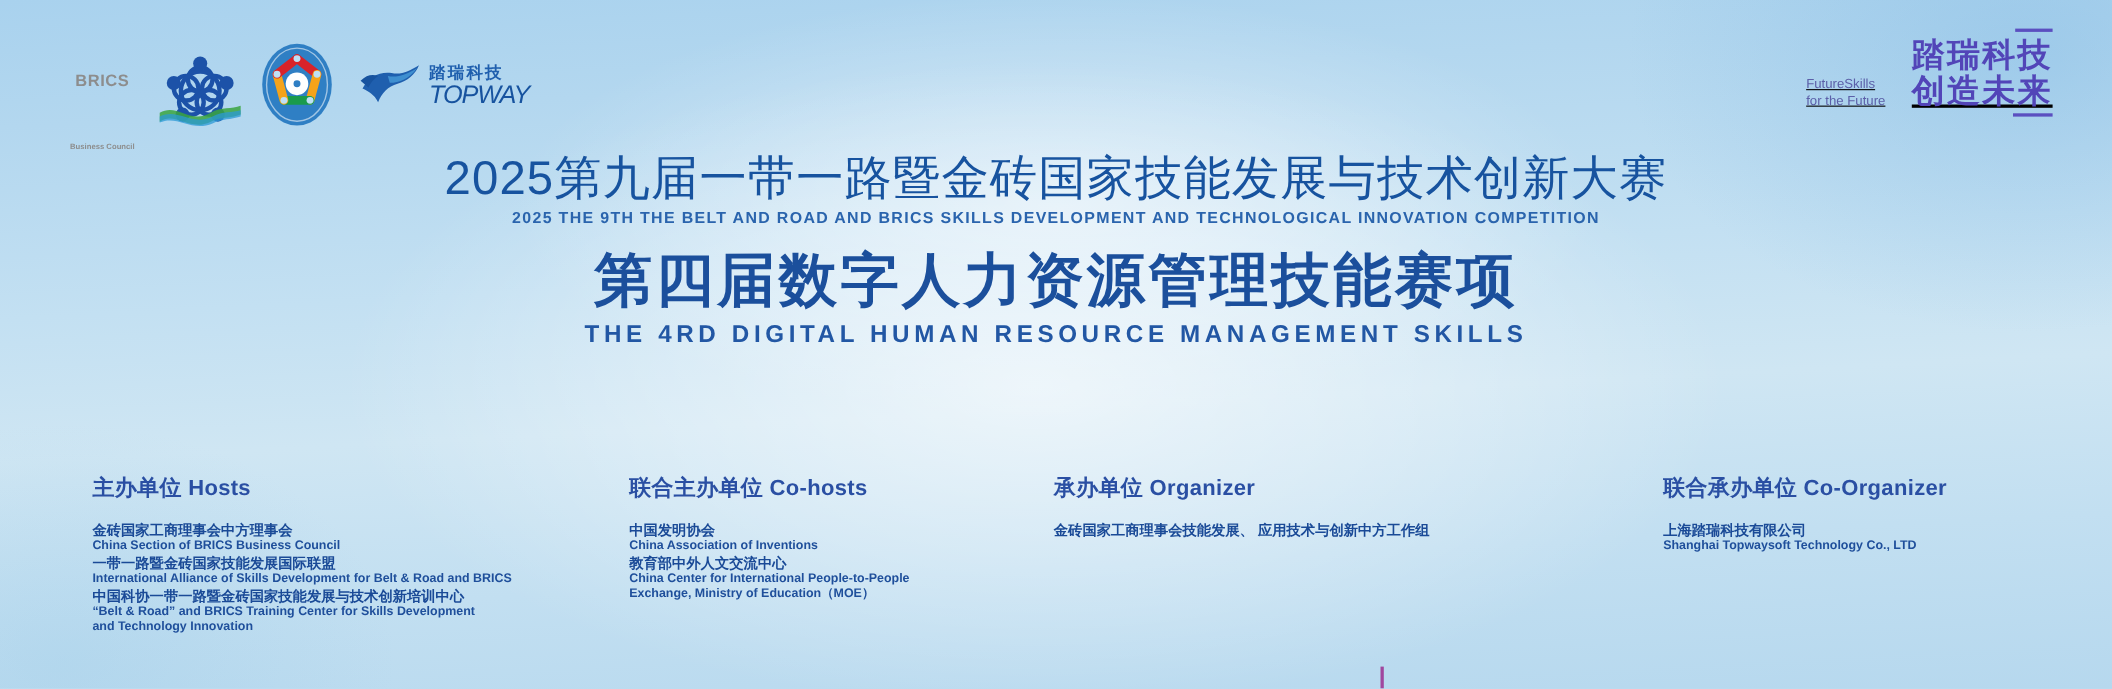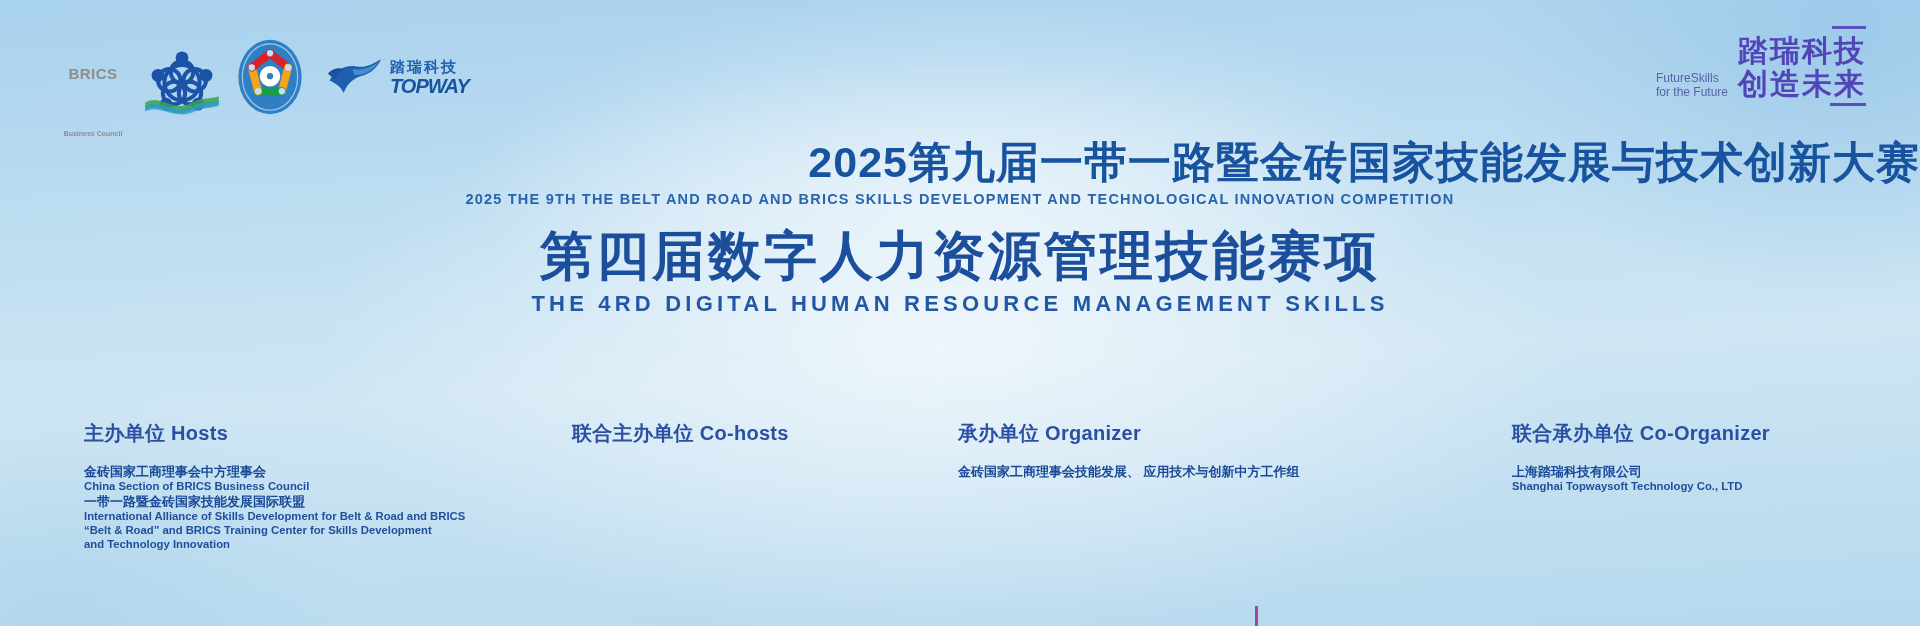--- a/index.html
+++ b/index.html
@@ -25,40 +25,40 @@
   
   .logos{position:absolute;left:60px;top:34px;display:flex;align-items:center;gap:0;height:86px;z-index:4;}
   .logo{position:relative;display:flex;align-items:center;justify-content:center;}
   .logo-brics{width:66px;height:80px;flex-direction:column;gap:47px;}
   .brics-word{font-family:"Liberation Sans",sans-serif;font-weight:bold;font-size:15px;letter-spacing:.5px;color:#8d8d8d;line-height:1;margin-top:1px;}
   .brics-sub{font-family:"Liberation Sans",sans-serif;font-weight:bold;font-size:7px;letter-spacing:0px;color:#8d8d8d;line-height:1;margin-top:2px;}
   .logo-alliance{width:80px;height:80px;margin-left:16px;}
   .logo-oval{width:68px;height:80px;margin-left:14px;}
   .logo-topway{margin-left:22px;display:flex;align-items:center;}
   .tw-cn{font-family:Liberation Mono, monospace;font-weight:bold;font-size:15px;color:#1f5fae;letter-spacing:2px;}
-  .tw-word{font-family:"Liberation Sans",sans-serif;font-weight:bold;font-style:italic;font-size:20px;color:#17539f;letter-spacing:-1px;line-height:.92;}
+  .tw-word{font-family:"Liberation Sans",sans-serif;font-weight:normal;font-style:italic;font-size:23px;color:#17539f;letter-spacing:-1px;line-height:.92;}
 
   
   .slogan{position:absolute;right:54px;top:26px;text-align:right;z-index:4;}
   .slogan-rule{width:34px;height:3px;background:#5b4fc0;margin-left:auto;margin-bottom:6px;}
   .slogan-rule.bottom{margin-top:4px;width:36px;}
   .slogan-l1{font-family:"Liberation Sans",sans-serif;font-weight:bold;font-size:30px;color:#5245b8;letter-spacing:2px;line-height:1.08;}
-  .slogan-row2{display:flex;align-items:flex-end;justify-content:flex-end;gap:10px;margin-top:2px;}
+  .slogan-row2{display:flex;align-items:flex-start;justify-content:flex-end;gap:24px;margin-top:2px;text-decoration:underline;}
   .slogan-en{font-family:"Liberation Sans",sans-serif;font-weight:normal;font-size:12px;color:#5b5fa8;line-height:1.18;text-align:left;}
   .slogan-l2{font-family:"Liberation Sans",sans-serif;font-weight:bold;font-size:30px;color:#5245b8;letter-spacing:2px;line-height:1;}
 
   
   .titles{position:absolute;left:0;right:0;top:140px;text-align:center;z-index:3;}
-  .t-cn1{font-family:"Liberation Sans",sans-serif;font-weight:bold;font-size:43px;letter-spacing:1px;color:#17539f;line-height:1.06;white-space:nowrap;text-align:right;}
+  .t-cn1{font-family:"Liberation Sans",sans-serif;font-weight:normal;font-size:43px;letter-spacing:1px;color:#17539f;line-height:1.06;white-space:nowrap;}
   .t-en1{font-family:"Liberation Sans",sans-serif;font-weight:bold;font-size:14.5px;letter-spacing:1.2px;color:#2a64ad;margin-top:5px;white-space:nowrap;}
   .t-cn2{font-family:"Liberation Sans",sans-serif;font-weight:bold;font-size:53px;letter-spacing:3px;color:#1b4f9c;line-height:1.1;margin-top:20px;white-space:nowrap;}
   .t-en2{font-family:"Liberation Sans",sans-serif;font-weight:bold;font-size:22px;letter-spacing:4.2px;color:#2257a4;margin-top:6px;white-space:nowrap;}
 
   
-  .orgs{position:absolute;left:0;top:420px;width:1875px;height:190px;z-index:3;}
+  .orgs{position:absolute;left:0;top:430px;width:1875px;height:190px;z-index:3;}
   .org-col{position:absolute;top:0;}
   .org-c1{left:84px;width:430px;}
   .org-c2{left:572px;width:360px;}
   .org-c3{left:958px;width:430px;}
   .org-c4{left:1512px;width:390px;}
   .org-head{font-family:"Liberation Sans",sans-serif;font-weight:bold;font-size:20px;color:#2a4fa3;letter-spacing:.3px;white-space:nowrap;}
   .org-body{margin-top:17px;}
   .org-line{font-family:"Liberation Sans",sans-serif;font-weight:bold;font-size:11.3px;color:#1f4f9b;line-height:1.23;white-space:nowrap;}
   .org-line.cn{font-size:13px;color:#1a4a97;}
 
@@ -170,27 +170,35 @@
 
   <div class="orgs">
 
     <div class="org-col org-c1">
       <div class="org-head">主办单位 Hosts</div>
       <div class="org-body">
         <div class="org-line cn">金砖国家工商理事会中方理事会</div>
         <div class="org-line">China Section of BRICS Business Council</div>
         <div class="org-line cn">一带一路暨金砖国家技能发展国际联盟</div>
         <div class="org-line">International Alliance of Skills Development for Belt &amp; Road and BRICS</div>
+        <div class="org-line cn">中国科协一带一路暨金砖国家技能发展与技术创新培训中心</div>
         <div class="org-line">“Belt &amp; Road” and BRICS Training Center for Skills Development</div>
         <div class="org-line">and Technology Innovation</div>
       </div>
     </div>
 
     <div class="org-col org-c2">
       <div class="org-head">联合主办单位 Co-hosts</div>
+      <div class="org-body">
+        <div class="org-line cn">中国发明协会</div>
+        <div class="org-line">China Association of Inventions</div>
+        <div class="org-line cn">教育部中外人文交流中心</div>
+        <div class="org-line">China Center for International People-to-People</div>
+        <div class="org-line">Exchange, Ministry of Education（MOE）</div>
+      </div>
     </div>
 
     <div class="org-col org-c3">
       <div class="org-head">承办单位 Organizer</div>
       <div class="org-body">
         <div class="org-line cn">金砖国家工商理事会技能发展、 应用技术与创新中方工作组</div>
       </div>
     </div>
 
     <div class="org-col org-c4">

